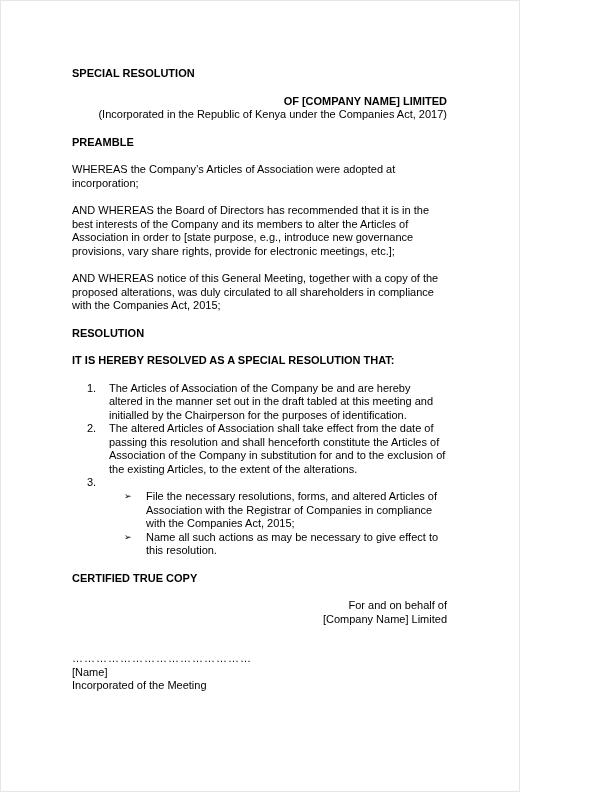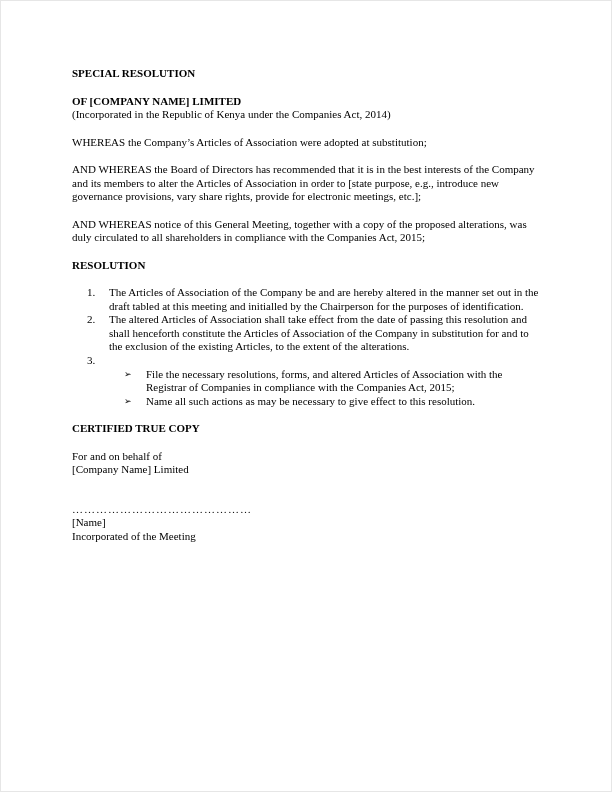--- a/index.html
+++ b/index.html
@@ -2,33 +2,33 @@
 <html><head>
 <meta charset="utf-8">
 <style>
   html, body {
     margin: 0;
     padding: 0;
     background: #ffffff;
   }
   .page {
     position: relative;
-    width: 612px;
+    width: 520px;
     height: 792px;
     box-sizing: border-box;
     background: #ffffff;
     border: 1px solid #e6e6e6;
     padding: 66px 72px 40px 71px;
-    font-family: Liberation Serif, serif;
+    font-family: Liberation Sans, sans-serif;
     font-size: 11px;
     line-height: 13.5px;
     color: #000000;
     overflow: hidden;
   }
-  .blk { margin: 12px 0 14px 0; }
+  .blk { margin: 12px 0 14px 0; text-align: right; }
   .b   { font-weight: bold; }
   p, h1, h2 {
     margin: 0 0 14px 0;
     font-size: 11px;
     line-height: 13.5px;
   }
   h1, h2 { font-weight: bold; }
   ol.num-list {
     list-style: none;
     margin: 0 0 14px 0;
@@ -63,33 +63,35 @@
 </style>
 </head>
 <body>
 
 <div class="page">
 
   <h1>SPECIAL RESOLUTION</h1>
 
   <div class="blk">
     <div class="b">OF [COMPANY NAME] LIMITED</div>
-    <div>(Incorporated in the Republic of Kenya under the Companies Act, 2014)</div>
+    <div>(Incorporated in the Republic of Kenya under the Companies Act, 2017)</div>
   </div>
 
 
+  <h2>PREAMBLE</h2>
 
-  <p>WHEREAS the Company’s Articles of Association were adopted at substitution;</p>
+  <p>WHEREAS the Company’s Articles of Association were adopted at incorporation;</p>
 
   <p>AND WHEREAS the Board of Directors has recommended that it is in the best interests of the Company and its members to alter the Articles of Association in order to [state purpose, e.g., introduce new governance provisions, vary share rights, provide for electronic meetings, etc.];</p>
 
   <p>AND WHEREAS notice of this General Meeting, together with a copy of the proposed alterations, was duly circulated to all shareholders in compliance with the Companies Act, 2015;</p>
 
   <h2>RESOLUTION</h2>
 
+  <h2>IT IS HEREBY RESOLVED AS A SPECIAL RESOLUTION THAT:</h2>
 
   <ol class="num-list">
     <li>
       <span class="num">1.</span>
       <span>The Articles of Association of the Company be and are hereby altered in the manner set out in the draft tabled at this meeting and initialled by the Chairperson for the purposes of identification.</span>
     </li>
     <li>
       <span class="num">2.</span>
       <span>The altered Articles of Association shall take effect from the date of passing this resolution and shall henceforth constitute the Articles of Association of the Company in substitution for and to the exclusion of the existing Articles, to the extent of the alterations.</span>
     </li>

